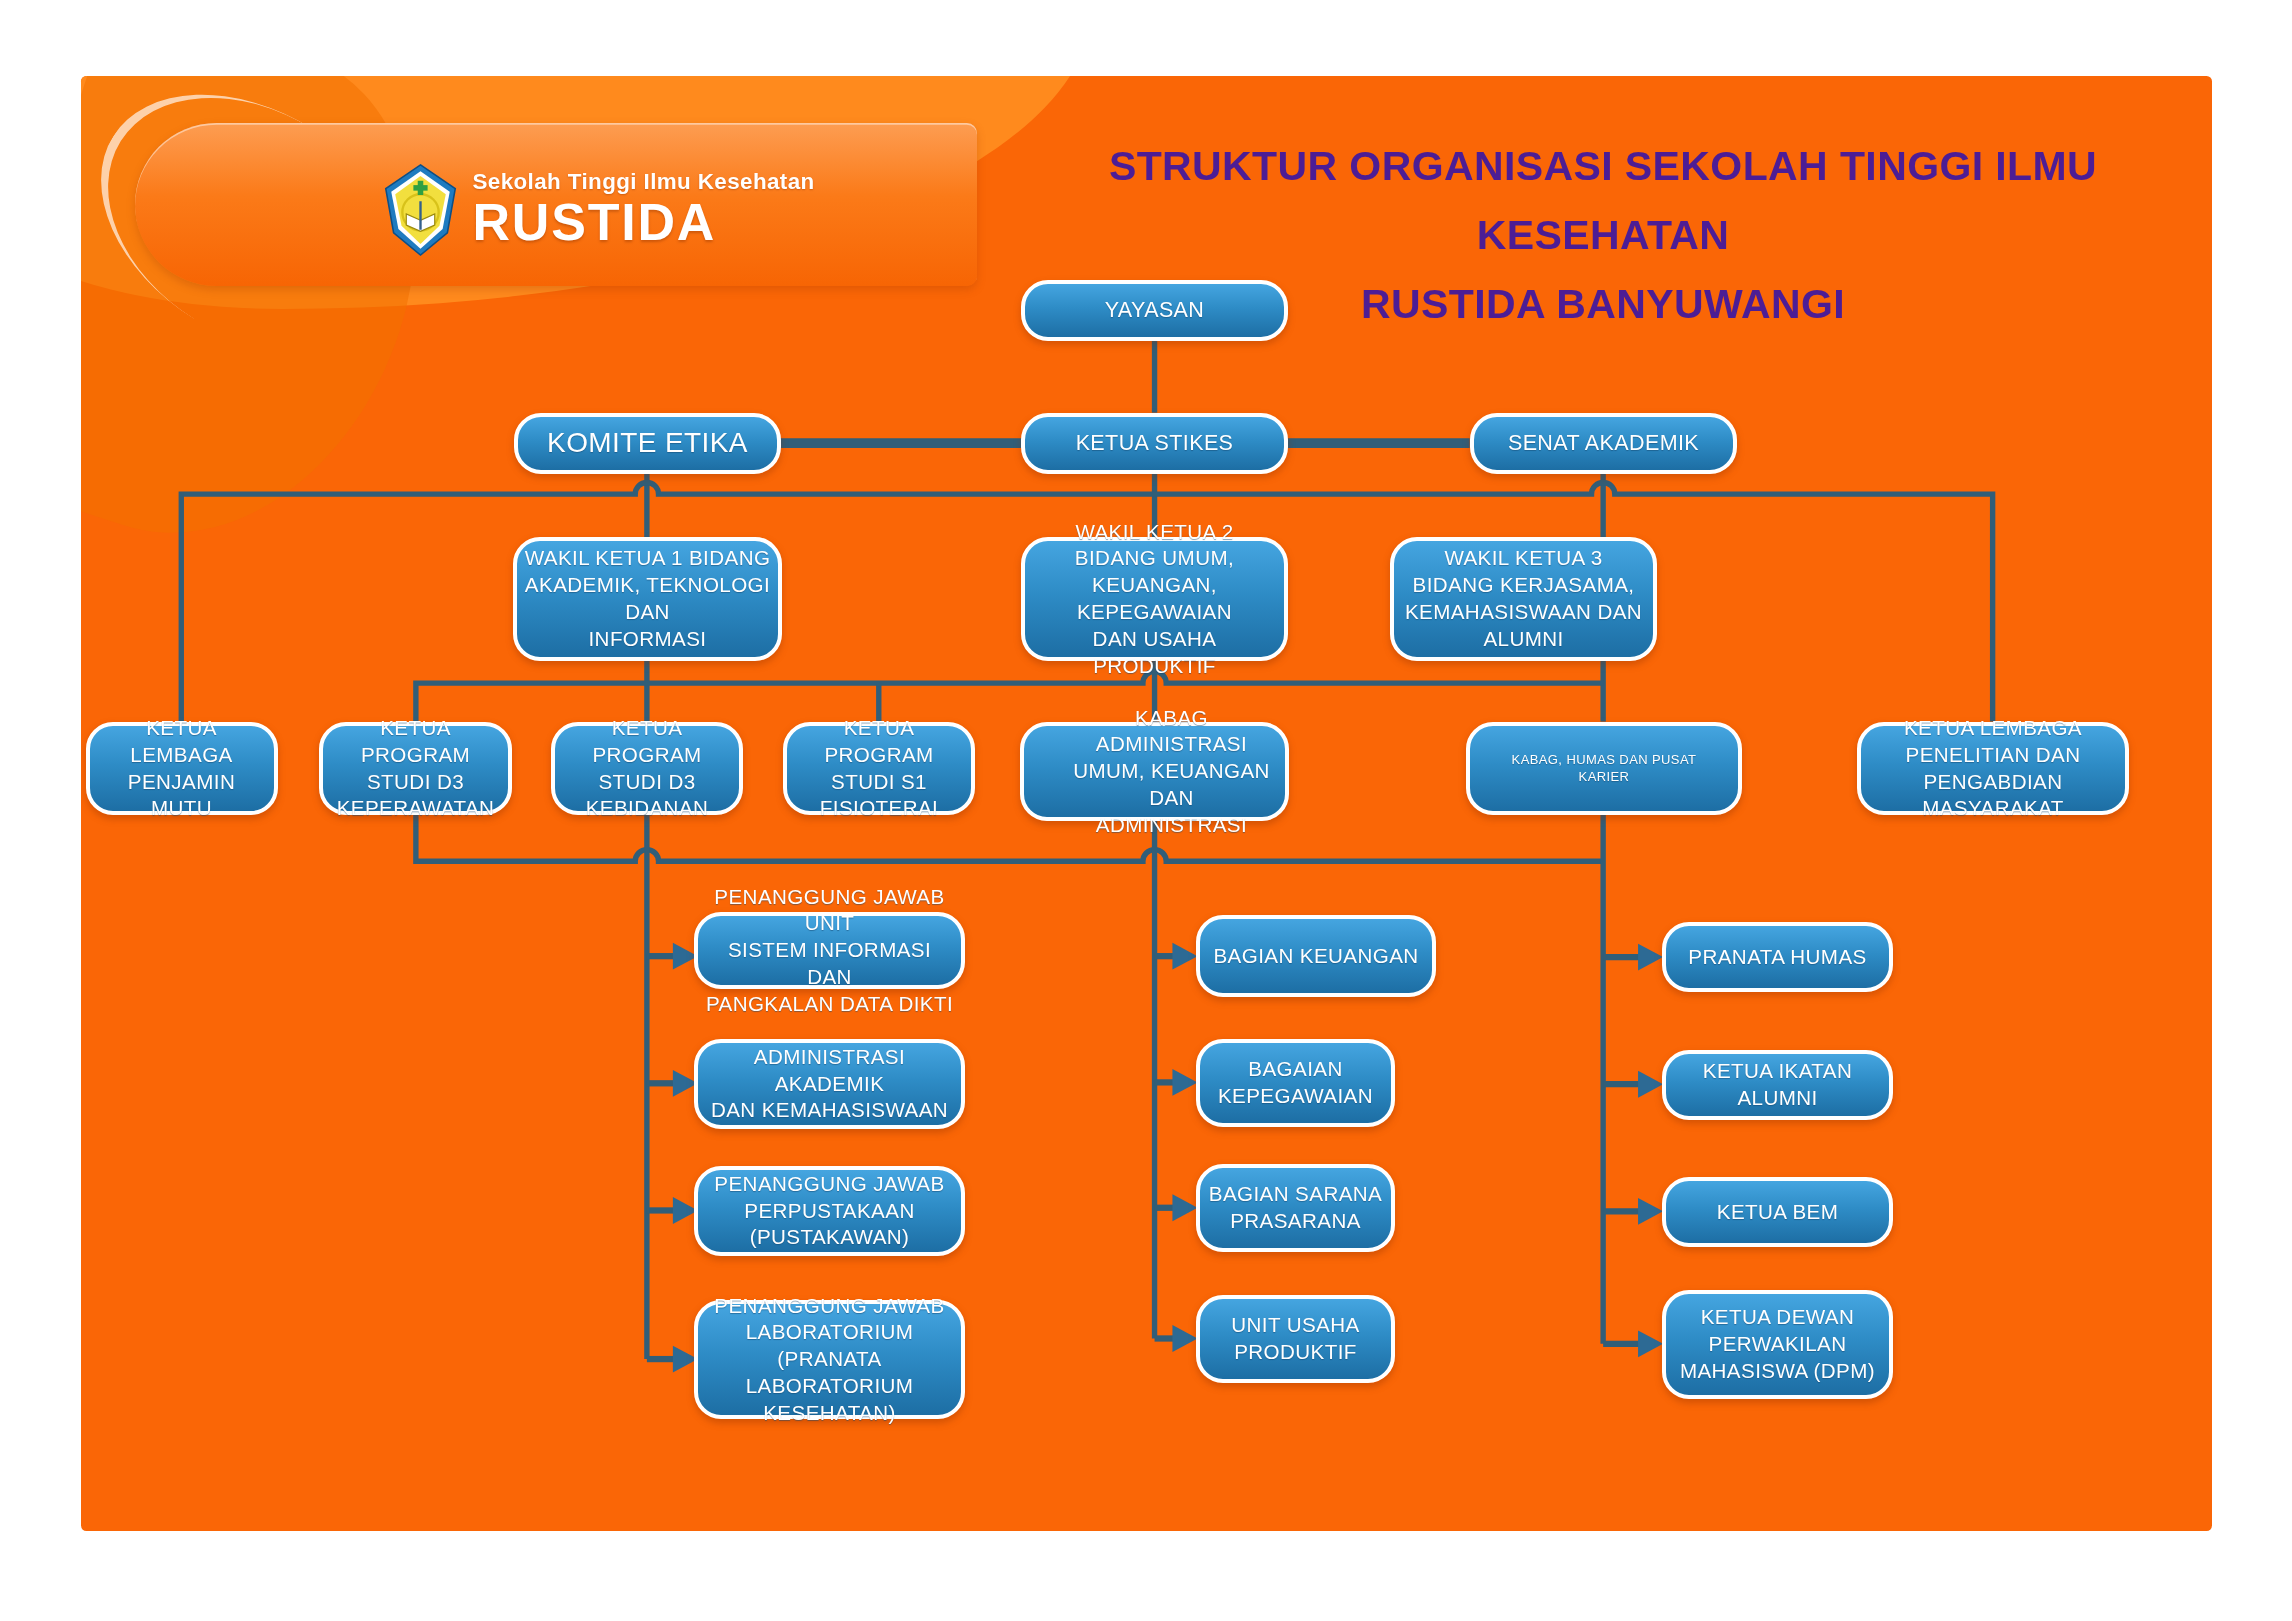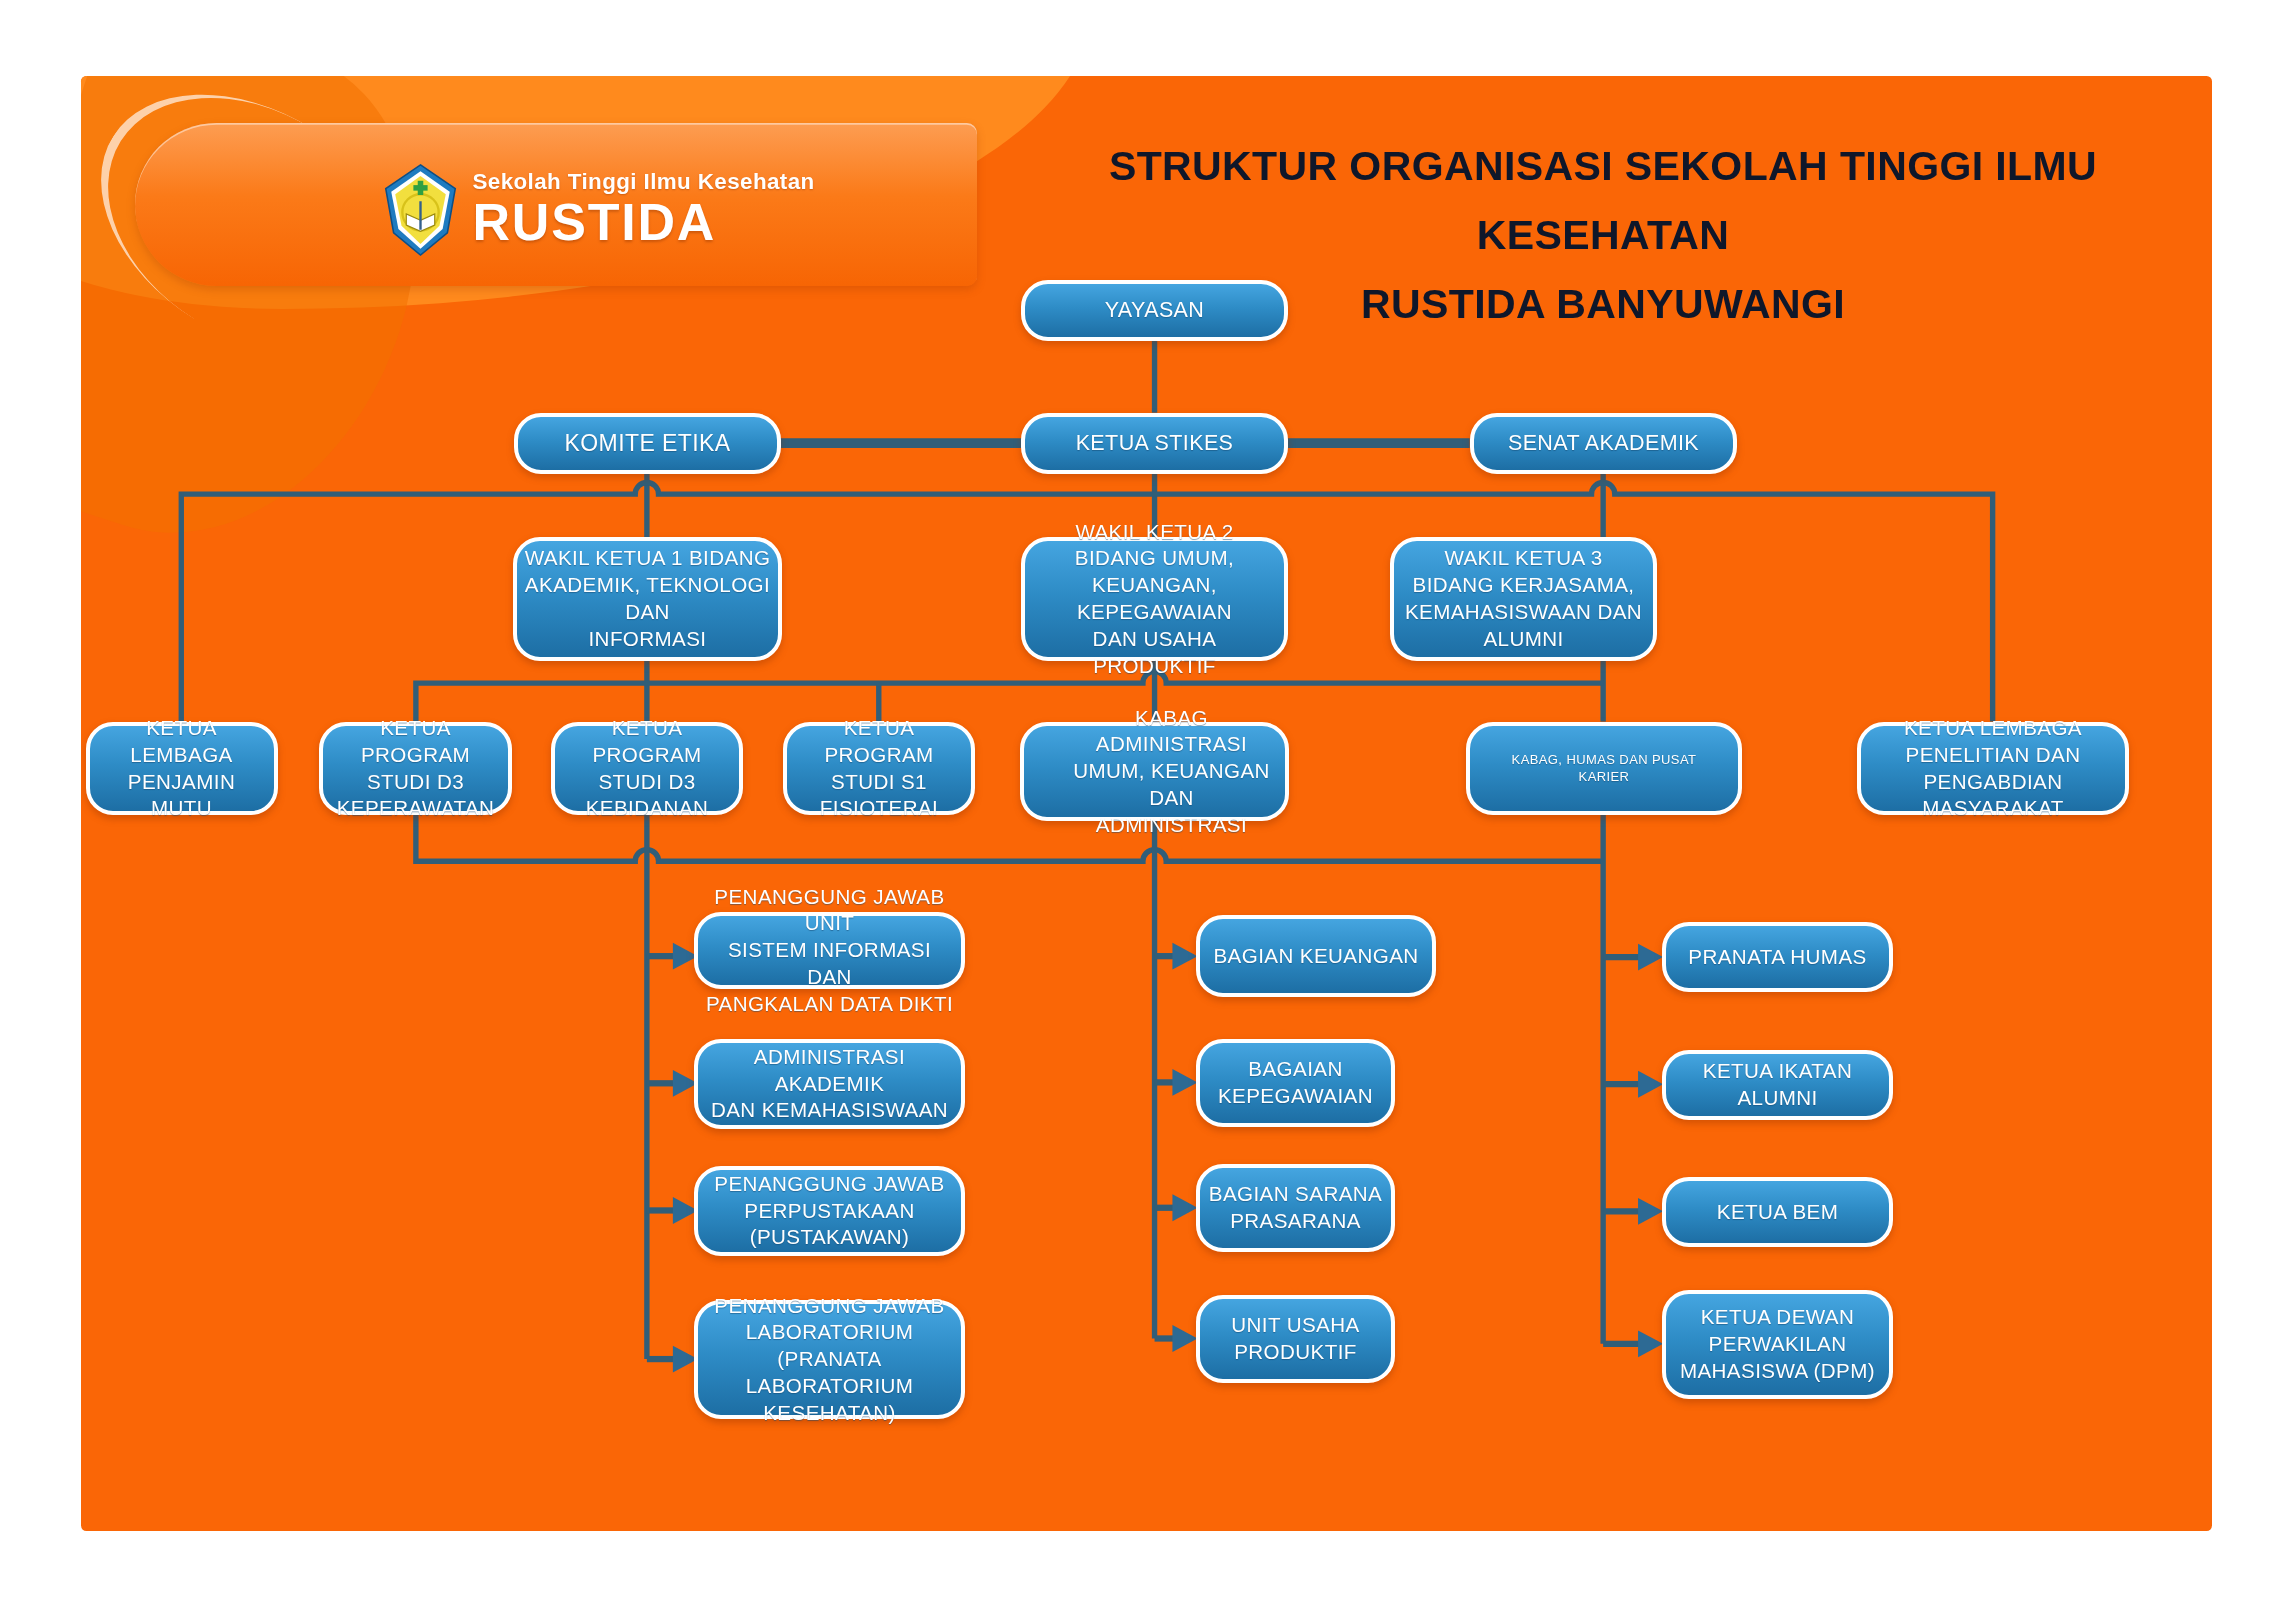--- a/index.html
+++ b/index.html
@@ -36,21 +36,21 @@
   #banner .logo-row{position:absolute;left:246px;top:34px;display:flex;align-items:center;}
   .emblem{width:79px;height:106px;flex:0 0 auto;}
   .logo-text{margin-left:12.5px;color:#ffffff;}
   .logo-tagline{font-size:22.4px;font-weight:600;letter-spacing:0.4px;line-height:1.1;
     text-shadow:0 0.9px 1.8px rgba(140,50,0,.4);}
   .logo-name{font-size:52px;font-weight:800;letter-spacing:1.8px;line-height:1.05;
     text-shadow:0 1.8px 2.7px rgba(140,50,0,.4);}
   
   #page-title{
     position:absolute;left:940px;top:56px;width:1164px;height:161px;
-    color:#0f172a;font-size:41px;font-weight:700;text-align:center;
+    color:#4c1d95;font-size:41px;font-weight:700;text-align:center;
     line-height:69px;white-space:pre-line;letter-spacing:0.4px;
   }
   
   .node{
     position:absolute;
     background:linear-gradient(#45a5e0 0%, #2e8cc6 45%, #1d6ea4 100%);
     border:4.5px solid #ffffff;border-radius:27px;box-sizing:border-box;
     display:flex;align-items:center;justify-content:center;text-align:center;
     color:#ffffff;box-shadow:0 3.6px 7.2px rgba(140,45,0,.35);
   }
@@ -151,21 +151,21 @@
         <path d="M1739 1253 L1767 1268 L1739 1283 Z"></path>
           <path d="M1739 1401 L1767 1416 L1739 1431 Z"></path>
       </g>
     </svg>
 
     <div id="nodes">
         <div class="node" style="left: 940px; top: 204px; width: 267px; height: 61px;">
           <span style="font-size: 21.5px;">YAYASAN</span>
         </div>
         <div class="node" style="left: 433px; top: 337px; width: 267px; height: 61px;">
-          <span style="font-size: 23px;">KOMITE ETIKA</span>
+          <span style="font-size: 28px;">KOMITE ETIKA</span>
         </div>
         <div class="node" style="left: 940px; top: 337px; width: 267px; height: 61px;">
           <span style="font-size: 21.5px;">KETUA STIKES</span>
         </div>
         <div class="node" style="left: 1389px; top: 337px; width: 267px; height: 61px;">
           <span style="font-size: 21.5px;">SENAT AKADEMIK</span>
         </div>
         <div class="node" style="left: 432px; top: 461px; width: 269px; height: 124px;">
           <span style="font-size: 20.6px;">WAKIL KETUA 1 BIDANG
 AKADEMIK, TEKNOLOGI DAN

